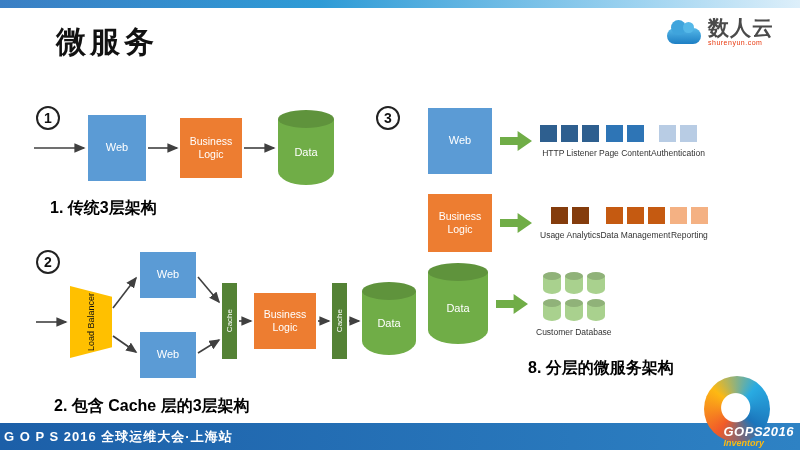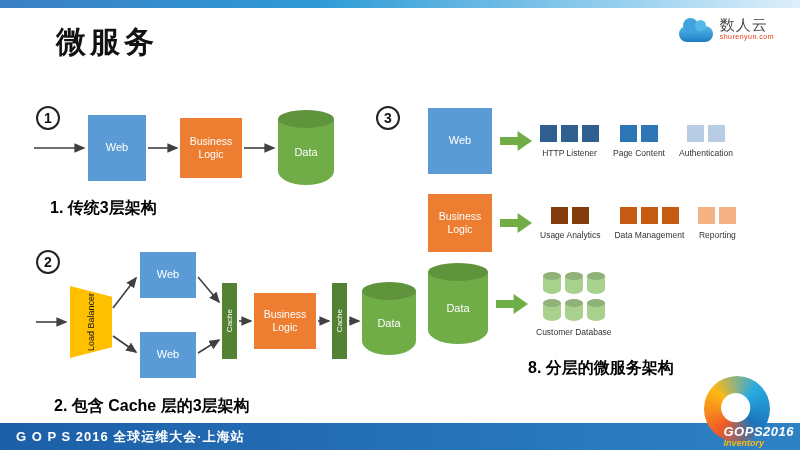--- a/index.html
+++ b/index.html
@@ -11,21 +11,21 @@
 
   .title{position:absolute;left:56px;top:22px;font-size:30px;font-weight:700;color:#111;letter-spacing:4px;}
 
   
   .brand{position:absolute;right:26px;top:16px;display:flex;align-items:center;gap:7px;}
   .cloud{position:relative;width:34px;height:16px;margin-top:10px;border-radius:10px;
     background:linear-gradient(#55B8E8,#1D7FC4);}
   .cloud::before{content:'';position:absolute;left:4px;top:-8px;width:15px;height:15px;border-radius:50%;background:#3FA4DC;}
   .cloud::after{content:'';position:absolute;left:16px;top:-6px;width:11px;height:11px;border-radius:50%;background:#55B8E8;}
   .brand-text{display:flex;flex-direction:column;line-height:1.1;}
-  .brand-name{font-size:15px;font-weight:400;color:#4A4A4A;letter-spacing:1px;}
+  .brand-name{font-size:21px;font-weight:700;color:#4A4A4A;letter-spacing:1px;}
   .brand-domain{font-size:7px;color:#E8380D;letter-spacing:.5px;}
 
   .badge{position:absolute;width:24px;height:24px;border:2px solid #222;border-radius:50%;
     display:flex;align-items:center;justify-content:center;font-weight:700;font-size:14px;color:#111;background:#fff;box-sizing:border-box;}
 
   .box{position:absolute;display:flex;align-items:center;justify-content:center;color:#fff;
     text-align:center;font-size:11px;line-height:1.25;padding:0 3px;box-sizing:border-box;}
 
   .cylinder{position:absolute;display:flex;align-items:center;justify-content:center;color:#fff;font-size:11px;
     border-radius:0 0 50% 50% / 0 0 14px 14px;}
@@ -46,36 +46,36 @@
   .d3-row{position:absolute;left:428px;display:flex;align-items:center;}
   .d3-src-box{display:flex;align-items:center;justify-content:center;color:#fff;text-align:center;
     font-size:11px;line-height:1.25;flex:none;}
   .d3-cyl-wrap{position:relative;flex:none;}
   .d3-cyl{position:relative;display:flex;align-items:center;justify-content:center;color:#fff;font-size:11px;
     border-radius:0 0 50% 50% / 0 0 14px 14px;}
   .d3-cyl::before{content:'';position:absolute;top:-9px;left:0;width:100%;height:18px;border-radius:50%;
     background:inherit;filter:brightness(0.85);}
   .block-arrow{flex:none;width:32px;height:22px;margin:0 8px;
     clip-path:polygon(0 32%,55% 32%,55% 4%,100% 50%,55% 96%,55% 68%,0 68%);}
-  .groups{display:flex;gap:14px;align-items:center;}
+  .groups{display:flex;align-items:center;}
   .svc-group{display:flex;flex-direction:column;align-items:center;}
   .shapes{display:flex;gap:4px;}
   .shapes.grid{display:grid;gap:4px;}
   .mini-sq{width:17px;height:17px;}
   .mini-cyl{position:relative;width:18px;height:18px;margin-top:5px;border-radius:0 0 50% 50% / 0 0 5px 5px;}
   .mini-cyl::before{content:'';position:absolute;top:-4px;left:0;width:100%;height:8px;border-radius:50%;
     background:inherit;filter:brightness(0.85);}
   .svc-label{font-size:8.5px;color:#333;margin-top:6px;text-align:center;white-space:nowrap;}
 
   .connectors{position:absolute;left:0;top:0;pointer-events:none;}
 
   
   .footer{position:absolute;left:0;right:0;bottom:0;height:27px;display:flex;align-items:center;
     background:linear-gradient(90deg,#1C5FA8,#2E82C4);}
-  .footer-left{margin-left:16px;color:#fff;font-weight:700;font-size:13px;letter-spacing:1px;white-space:nowrap;}
+  .footer-left{margin-left:4px;color:#fff;font-weight:700;font-size:13px;letter-spacing:1px;white-space:nowrap;}
   .swirl{position:absolute;right:30px;bottom:8px;width:66px;height:66px;border-radius:50%;
     background:radial-gradient(circle at 48% 48%, #ffffff 0 29%, rgba(255,255,255,0) 31%),
       conic-gradient(from 220deg,#F15A29,#FDB913,#29ABE2,#1B75BB,#F15A29);}
   .gops-text{position:absolute;right:6px;bottom:2px;text-align:left;line-height:1.05;z-index:2;font-style:italic;}
   .gops-line1{color:#ffffff;font-weight:700;font-size:13px;letter-spacing:.5px;}
   .gops-line2{color:#FDB913;font-size:9px;font-weight:700;}
 </style>
 </head>
 <body>
 

